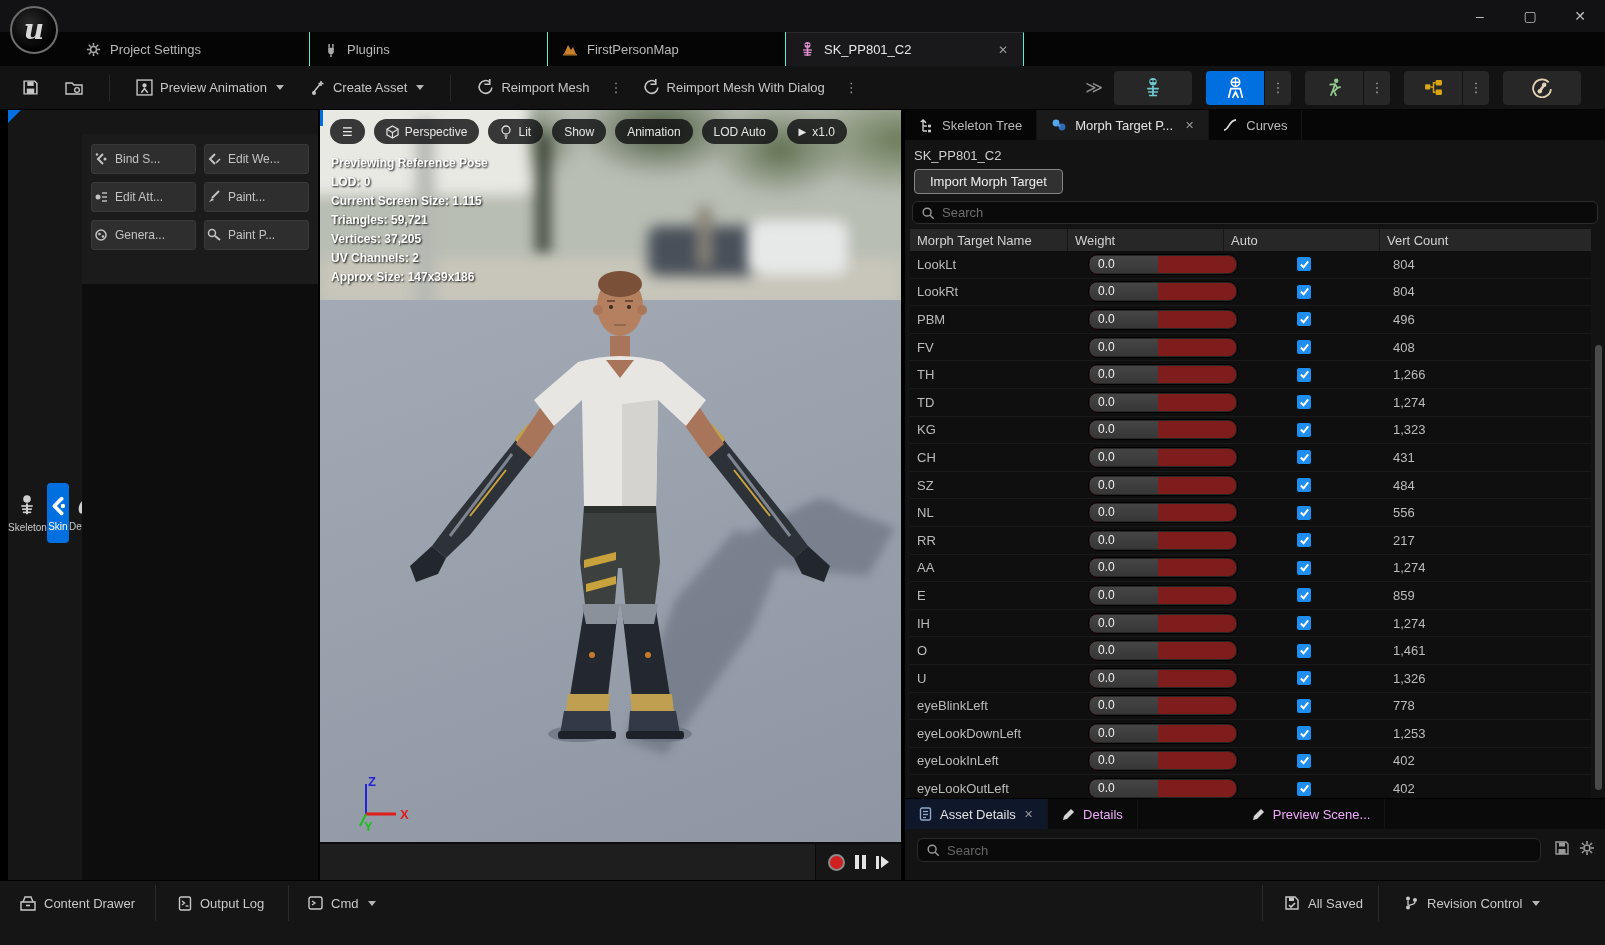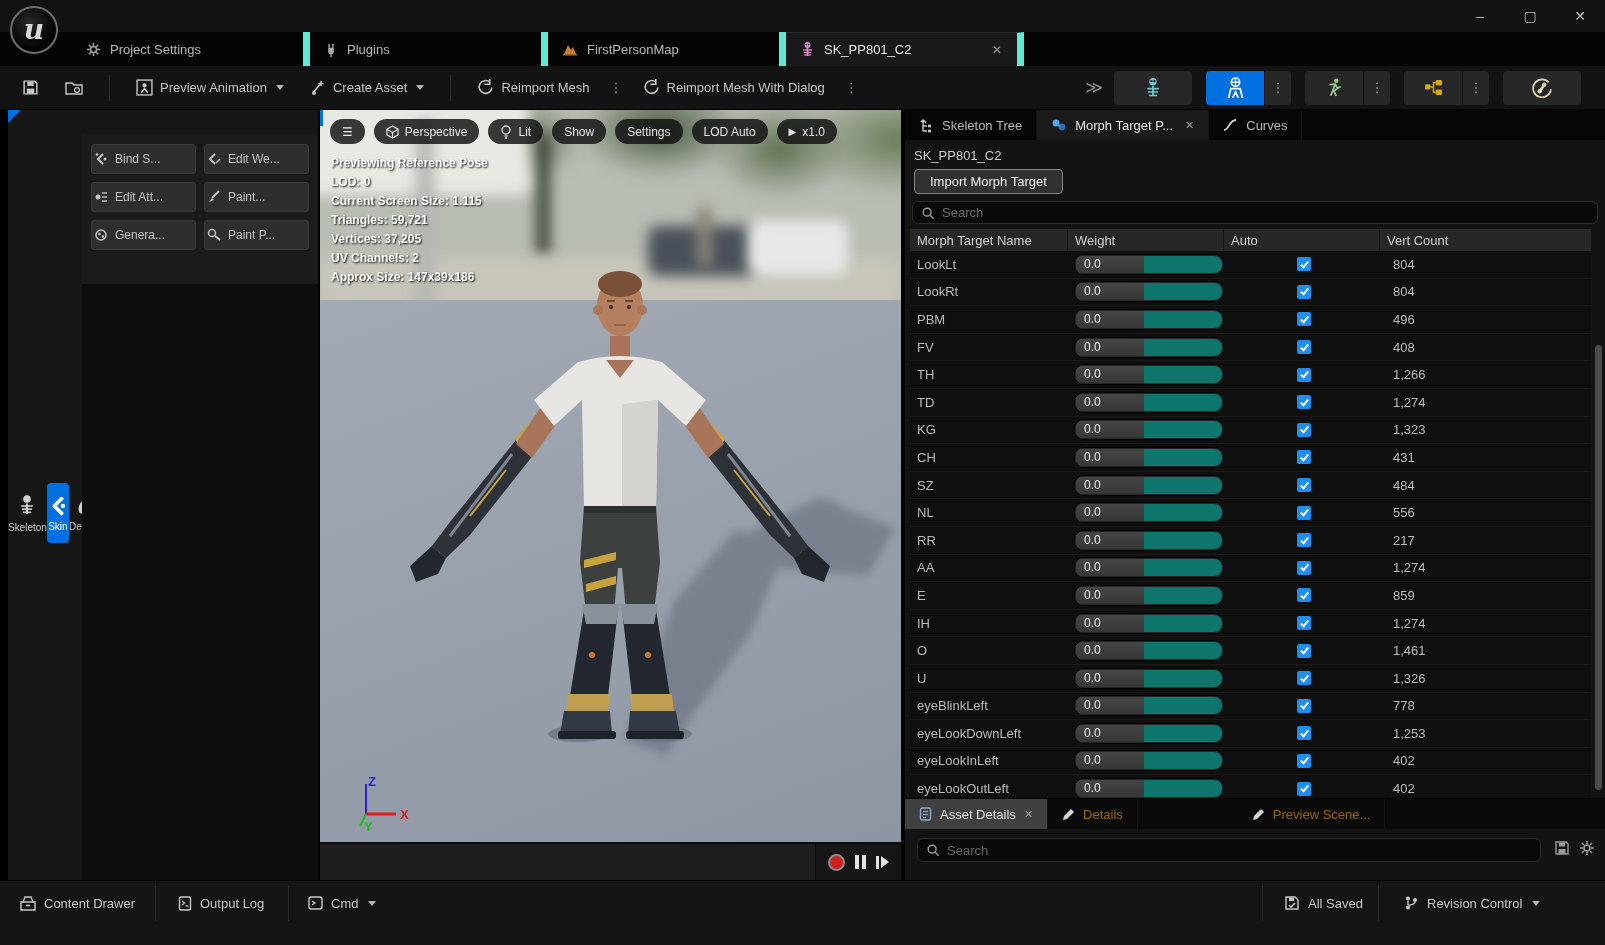--- a/index.html
+++ b/index.html
@@ -15,21 +15,21 @@
   .ue-logo span { font-family:"DejaVu Serif", serif; font-style:italic; font-weight:bold; font-size:28px;
              color:#d8d8d8; text-shadow:0 1px 2px #000; transform:translateY(-1px); }
   .menus { position:absolute; left:66px; top:0; height:32px; display:flex; align-items:center; gap:4px; }
   .menu-item { padding:4px 13px; color:#c4c4c4; font-size:13px; border-radius:3px; cursor:default; }
   .win-controls { position:absolute; right:0; top:0; height:32px; display:flex; }
   .win-btn { width:50px; height:32px; display:flex; align-items:center; justify-content:center; color:#bdbdbd; font-size:14px; }
 
   
   .tabrow { position:absolute; left:0; top:32px; right:0; height:34px; background:#050506; display:flex; padding-left:72px; }
   .atab { width:238px; height:34px; display:flex; align-items:center; gap:9px; padding:0 10px 0 14px;
-          border-right:7px solid #5eead4; color:#b9b9b9; font-size:13px; }
+          border-right:1px solid #5eead4; color:#b9b9b9; font-size:13px; }
   .atab.active { background:#19191b; color:#e8e8e8; border-top:1px solid #2b2b2b; }
   .atab .close { margin-left:auto; color:#9a9a9a; font-size:12px; padding:2px 5px; }
 
   
   .toolbar { position:absolute; left:0; top:66px; right:0; height:44px; background:#131314; border-bottom:1px solid #000;
              display:flex; align-items:center; }
   .tb-left { display:flex; align-items:center; padding-left:14px; gap:10px; }
   .tb-sep { width:1px; height:26px; background:#2a2a2a; margin:0 8px; }
   .tb-btn { display:flex; align-items:center; gap:7px; color:#c6c6c6; padding:6px 8px; border-radius:3px; font-size:13px; }
   .tb-kebab { color:#9a9a9a; font-size:13px; padding:4px 2px; }
@@ -106,34 +106,34 @@
                 border-radius:4px; color:#efefef; font-size:13px; display:flex; align-items:center; }
   .search-box { position:absolute; left:7px; right:7px; top:91px; height:23px; background:#0a0a0b; border:1px solid #2c2c2c;
                 border-radius:6px; display:flex; align-items:center; gap:7px; padding:0 8px; }
   .search-box span { color:#6f6f6f; font-size:13px; }
   .mt-header { position:absolute; left:5px; right:14px; top:119px; height:22px; background:#272727; display:grid;
                grid-template-columns:158px 156px 156px 1fr; align-items:center; }
   .mt-header div { padding-left:7px; color:#d2d2d2; font-size:13px; border-right:1px solid #161616; height:100%; display:flex; align-items:center; }
   .mt-rows { position:absolute; left:5px; right:14px; top:141px; height:547px; overflow:hidden; background:#0f0f10; }
   .mt-row { height:27.6px; display:grid; grid-template-columns:158px 156px 156px 1fr; align-items:center; border-bottom:1px solid #1a1a1b; }
   .mt-row .nm { padding-left:7px; color:#bcbcbc; }
-  .spin { position:relative; width:150px; height:21px; margin-left:6px; background:#0f766e; border:1px solid #000;
+  .spin { position:relative; width:150px; height:21px; margin-left:20px; background:#7f1d1d; border:1px solid #000;
           box-shadow:0 0 0 1px #262626 inset; border-radius:10px; overflow:hidden; }
   .spin .fill { position:absolute; left:1px; top:1px; bottom:1px; width:46%; background:linear-gradient(#454545,#373737); border-radius:2px 0 0 2px; }
   .spin .val { position:absolute; left:9px; top:2px; color:#f0f0f0; font-size:12px; }
   .chk { width:16px; height:16px; margin-left:72px; background:#1e8ef0; border:1px solid #0c0c0c; border-radius:3px;
          display:flex; align-items:center; justify-content:center; }
   .chk svg { width:11px; height:11px; }
   .mt-row .vc { padding-left:13px; color:#bcbcbc; }
   .rp-scrollbar { position:absolute; right:3px; top:235px; width:7px; height:445px; background:#4a4a4a; border-radius:4px; }
 
   .bottom-panel { position:absolute; left:0; right:0; top:688px; bottom:0; background:#131314; border-top:1px solid #000; }
   .bp-tabs { height:30px; background:#0a0a0b; display:flex; }
-  .bp-tab { display:flex; align-items:center; gap:8px; padding:0 14px; color:#a16207; font-size:13px; border-right:1px solid #151515; filter:blur(.4px); }
-  .bp-tab.active { background:#404040; color:#e2e2e2; }
+  .bp-tab { display:flex; align-items:center; gap:8px; padding:0 14px; color:#f0abfc; font-size:13px; border-right:1px solid #151515; filter:blur(.4px); }
+  .bp-tab.active { background:#0f172a; color:#e2e2e2; }
   .bp-search { position:absolute; left:12px; right:64px; top:39px; height:24px; background:#0a0a0b; border:1px solid #2a2a2a;
                border-radius:6px; display:flex; align-items:center; gap:7px; padding:0 8px; }
   .bp-search span { color:#666; font-size:13px; }
   .bp-icons { position:absolute; right:10px; top:41px; display:flex; gap:9px; }
 
   
   .statusbar { position:absolute; left:0; top:880px; right:0; height:65px; background:#151516; border-top:1px solid #000; }
   .sb-btn { position:absolute; top:7px; height:30px; display:flex; align-items:center; gap:8px; color:#c9c9c9; font-size:13px;
             padding:0 12px; filter:blur(.4px); }
   .sb-sep { position:absolute; top:4px; width:1px; height:36px; background:#2a2a2a; }
@@ -518,21 +518,21 @@
             <circle cx="6" cy="5" r="4" fill="none" stroke="#ddd" stroke-width="1.3"></circle>
             <line x1="4.5" y1="11" x2="7.5" y2="11" stroke="#ddd" stroke-width="1.3"></line>
             <line x1="5" y1="13" x2="7" y2="13" stroke="#ddd" stroke-width="1.3"></line>
           </svg>
         <span>Lit</span>
       </div>
       <div class="pill">
           <span>Show</span>
         </div>
       <div class="pill">
-          <span>Settings</span>
+          <span>Animation</span>
         </div>
       <div class="pill">
           <span>LOD Auto</span>
         </div>
       <div class="pill">
         <span style="font-size:10px">▶</span>
         <span>x1.0</span>
       </div>
     </div>
 

